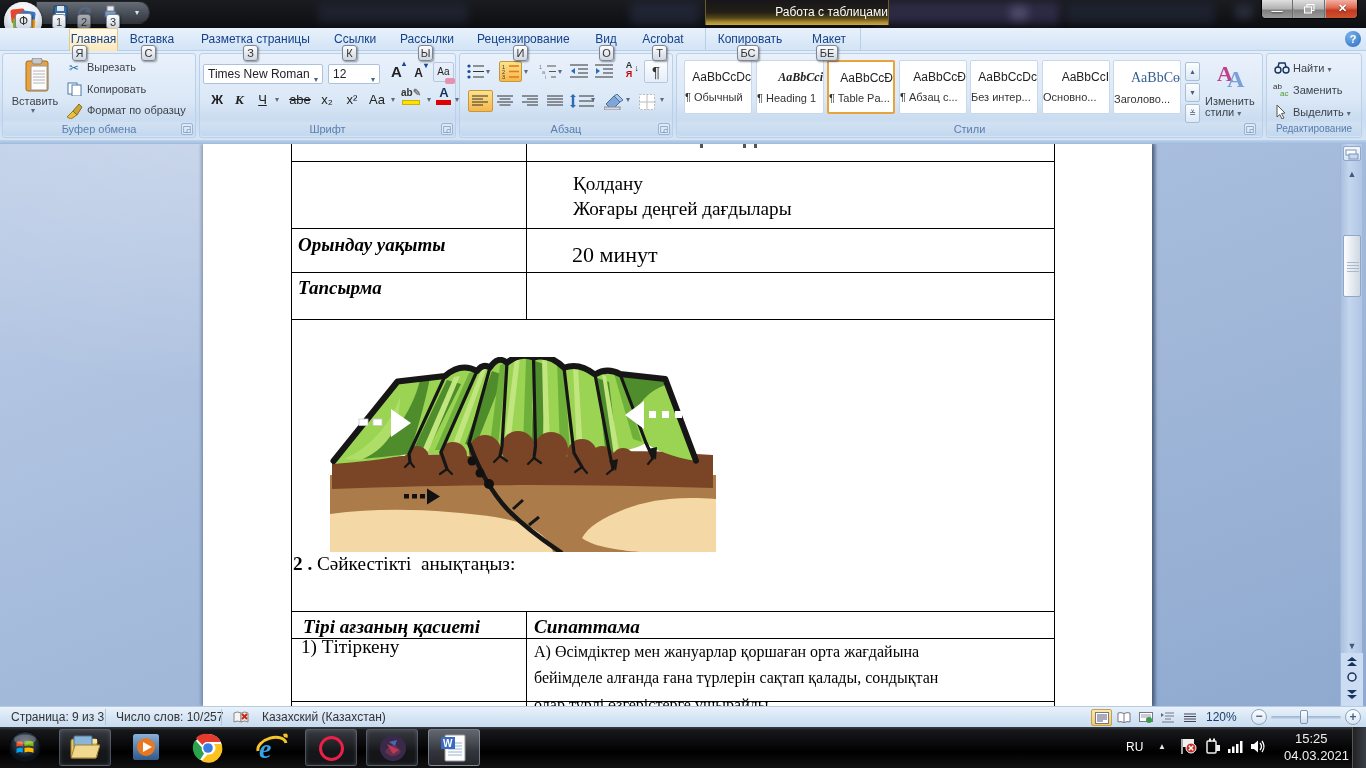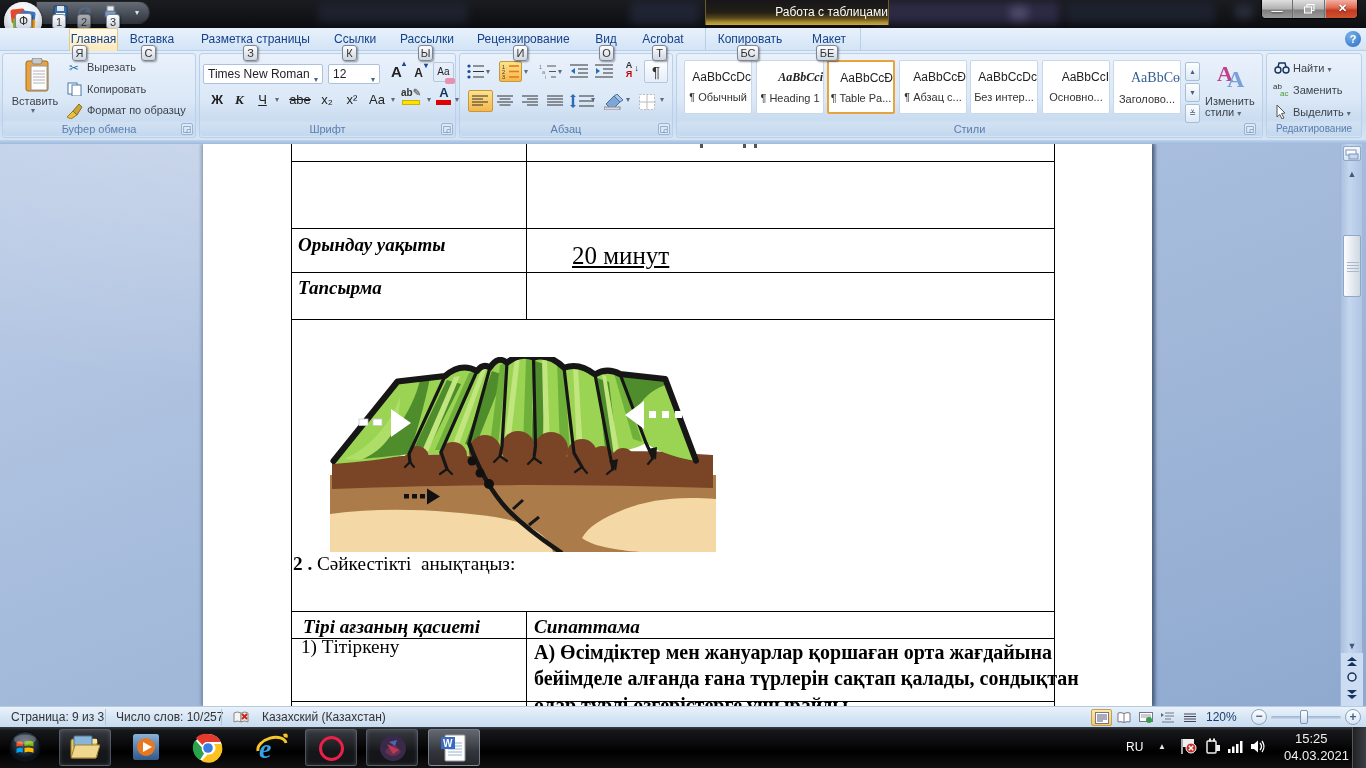--- a/index.html
+++ b/index.html
@@ -63,21 +63,21 @@
   font-size:12px; color:#222; padding-left:4px; }
 .carrow { position:absolute; color:#4a637f; font-size:8px; }
 .fbtn { position:absolute; top:36px; height:21px; line-height:20px; font-size:13px;
   color:#222; text-align:center; }
 .pbtn { position:absolute; top:36px; width:25px; height:22px; border:1px solid transparent;
   border-radius:2px; padding:3px 0 0 3px; }
 .scard { position:absolute; top:6px; width:68px; height:54px; background:#fff;
   border:1px solid #c8d8ec; border-radius:2px; overflow:hidden; }
 .scard.sel { border:2px solid #e8a33d; }
 .sprev { font-size:12px; margin-top:9px; text-align:right; color:#222; white-space:nowrap; }
-.slab { font-size:11px; text-align:center; margin-top:7px; color:#333; white-space:nowrap; }
+.slab { font-size:11px; text-align:left; margin-top:7px; color:#333; white-space:nowrap; }
 .sgbtn { position:absolute; left:508px; width:15px; height:19px;
   background:linear-gradient(#fdfefe,#dce8f5); border:1px solid #a8bed8; border-radius:2px;
   font-size:8px; color:#44608a; text-align:center; line-height:17px; }
 
 
 #docarea { position:absolute; top:144px; left:0; width:1366px; height:562px;
   background:linear-gradient(160deg, #bdcde7 0%, #a6bcdc 45%, #8fa9cf 100%); overflow:hidden; }
 #page { position:absolute; top:0; left:203px; width:949px; height:562px; background:#fff;
   box-shadow:3px 0 4px rgba(30,45,70,.4), -2px 0 3px rgba(30,45,70,.3); overflow:hidden; }
 #vscroll { position:absolute; top:0; left:1340px; width:22px; height:562px; background:linear-gradient(90deg,#aabfdf,#c4d6ee 40%,#b0c5e4); }
@@ -442,22 +442,23 @@
       <div class="tl" style="left:88px;top:128px;width:764px;height:1px;"></div>
       <div class="tl" style="left:88px;top:175px;width:764px;height:1px;"></div>
       <div class="tl" style="left:88px;top:467px;width:764px;height:1px;"></div>
       <div class="tl" style="left:88px;top:494px;width:764px;height:1px;"></div>
       <div class="tl" style="left:88px;top:557px;width:764px;height:1px;"></div>
 
       <div style="position:absolute;left:497px;top:0px;width:3px;height:4px;background:#555;"></div>
       <div style="position:absolute;left:540px;top:0px;width:3px;height:4px;background:#555;"></div>
       <div style="position:absolute;left:551px;top:0px;width:3px;height:4px;background:#555;"></div>
 
+      <div class="doc" style="position:absolute;left:370px;top:28px;font-size:19.2px;line-height:24.5px;">Қолдану<br>Жоғары деңгей дағдылары</div>
       <div class="doc bi" style="position:absolute;left:95px;top:90px;font-size:19px;">Орындау уақыты</div>
-      <div class="doc" style="position:absolute;left:369px;top:98px;font-size:25px;text-decoration:underline;">20 минут</div>
+      <div class="doc" style="position:absolute;left:369px;top:98px;font-size:22px;">20 минут</div>
       <div class="doc bi" style="position:absolute;left:95px;top:133px;font-size:19px;">Тапсырма</div>
 
 
       <div id="mountain" style="position:absolute;left:127px;top:213px;width:386px;height:195px;">
       <svg width="386" height="195" viewBox="0 0 386 195">
         <defs>
           <clipPath id="midclip">
             <path d="M79,97 L115,19 Q131,5 147,14 Q153,6 160,10.5 Q168,-2 177,5.8 Q190,-5 203.5,0.5 Q219,-4 234,10.7 Q249,5 265,17.5 Q277,10 290,17 L316,86
               C300,96 260,100 200,100 C160,100 120,99 95,97 C88,97 82,97 79,97 Z"></path>
           </clipPath>
@@ -568,21 +569,21 @@
           <path d="M314,44 L314,72 L295,58 Z"></path>
         </g>
       </svg>
       </div>
 
       <div class="doc" style="position:absolute;left:90px;top:409px;font-size:19.2px;"><b>2 . </b>Сәйкестікті&nbsp; анықтаңыз:</div>
 
       <div class="doc bi" style="position:absolute;left:100px;top:472px;font-size:19.2px;">Тірі ағзаның қасиеті</div>
       <div class="doc bi" style="position:absolute;left:331px;top:472px;font-size:19.2px;">Сипаттама</div>
       <div class="doc" style="position:absolute;left:98px;top:492px;font-size:19.2px;">1) Тітіркену</div>
-      <div class="doc" style="position:absolute;left:331px;top:495px;font-size:20px;line-height:26.4px;white-space:nowrap;font-weight:bold;">А) Өсімдіктер мен жануарлар қоршаған орта жағдайына<br>бейімделе алғанда ғана түрлерін сақтап қалады, сондықтан<br>олар түрлі өзгерістерге ұшырайды</div>
+      <div class="doc" style="position:absolute;left:331px;top:495px;font-size:16px;line-height:26.4px;white-space:nowrap;">А) Өсімдіктер мен жануарлар қоршаған орта жағдайына<br>бейімделе алғанда ғана түрлерін сақтап қалады, сондықтан<br>олар түрлі өзгерістерге ұшырайды</div>
     </div>
     <div id="pageshadow" style="position:absolute;left:1152px;top:0;width:5px;height:562px;background:linear-gradient(90deg,rgba(40,60,90,.45),rgba(40,60,90,0));"></div>
     <div id="vscroll">
       <div id="rulbtn"><svg width="16" height="13" viewBox="0 0 16 13">
             <rect x="2" y="2" width="10" height="5" fill="#fff" stroke="#7a94b8"></rect>
             <rect x="5" y="6" width="9" height="5" fill="#c8d8ec" stroke="#7a94b8"></rect>
           </svg></div>
       <div class="scar" style="top:25px;">▲</div>
       <div id="sthumb">
           <div id="sgrip"></div>

